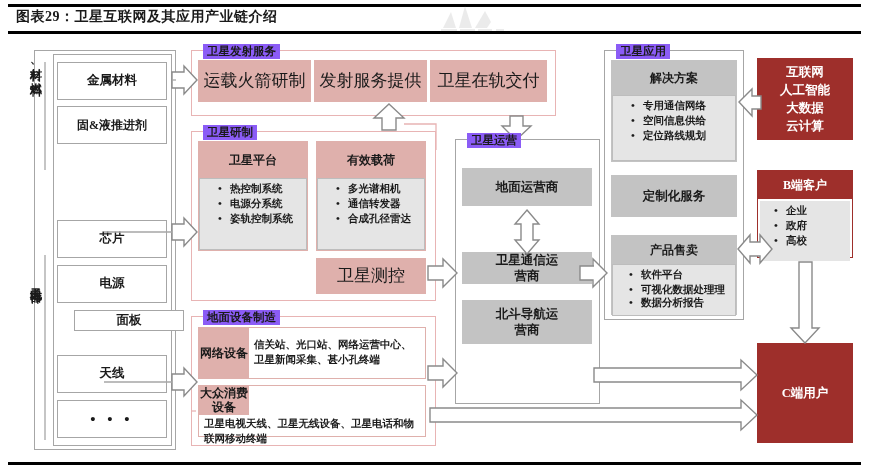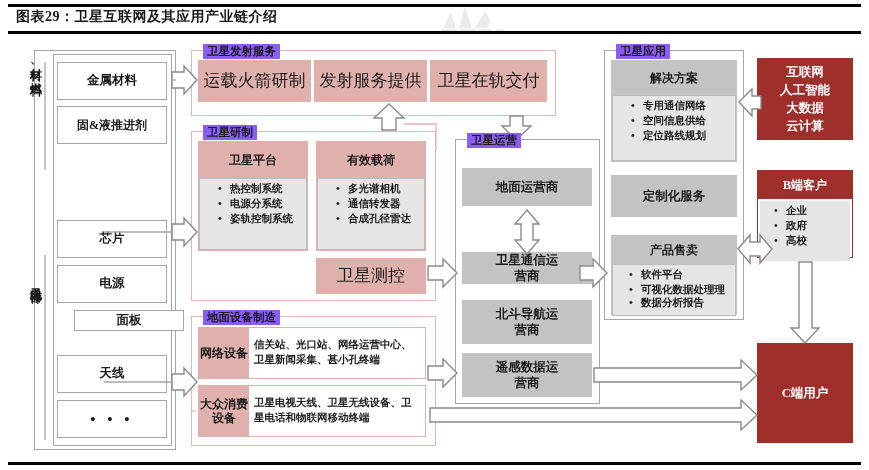--- a/index.html
+++ b/index.html
@@ -142,37 +142,34 @@
   <div class="pinkbox" style="left:316px;top:258px;width:110px;height:36px;">卫星测控</div>
 
   <div class="gbox outline-pink" style="left:191px;top:316px;width:245px;height:130px;"></div>
   <div class="grp-label" style="left:203px;top:310px;">地面设备制造</div>
 
   <div class="lrow" style="left:198px;top:327px;width:228px;height:52px;">
     <div class="lab" style="width:50px;">网络设备</div>
     <div class="txt">信关站、光口站、网络运营中心、卫星新闻采集、甚小孔终端</div>
   </div>
 
-  <div class="lrow" style="left:198px;top:385px;width:228px;height:52px;">
+  <div class="lrow" style="left:198px;top:385px;width:228px;height:52px;flex-direction:column;">
     <div class="lab" style="width:50px;">大众消费设备</div>
     <div class="txt">卫星电视天线、卫星无线设备、卫星电话和物联网移动终端</div>
   </div>
 
   <div class="gbox outline-grey" style="left:455px;top:139px;width:145px;height:265px;"></div>
   <div class="grp-label" style="left:467px;top:133px;">卫星运营</div>
 
   <div class="greybox" style="left:462px;top:168px;width:130px;height:38px;">地面运营商</div>
   <div class="greybox" style="left:462px;top:252px;width:130px;height:32px;">
     <span style="display:block;max-width:72px;">卫星通信运营商</span>
   </div>
   <div class="greybox" style="left:462px;top:300px;width:130px;height:44px;">
     <span style="display:block;max-width:72px;">北斗导航运营商</span>
-  </div>
-  <div class="greybox" style="left:462px;top:353px;width:130px;height:44px;">
-    <span style="display:block;max-width:72px;">遥感数据运营商</span>
   </div>
 
   <div class="gbox outline-grey" style="left:604px;top:50px;width:140px;height:270px;"></div>
   <div class="grp-label" style="left:616px;top:44px;">卫星应用</div>
 
   <div class="card greywrap" style="left:611px;top:60px;width:126px;height:102px;">
     <div class="head grey" style="height:34px;">解决方案</div>
     <div class="body" style="height:66px;">
       <ul class="bl">
         <li>专用通信网络</li>

